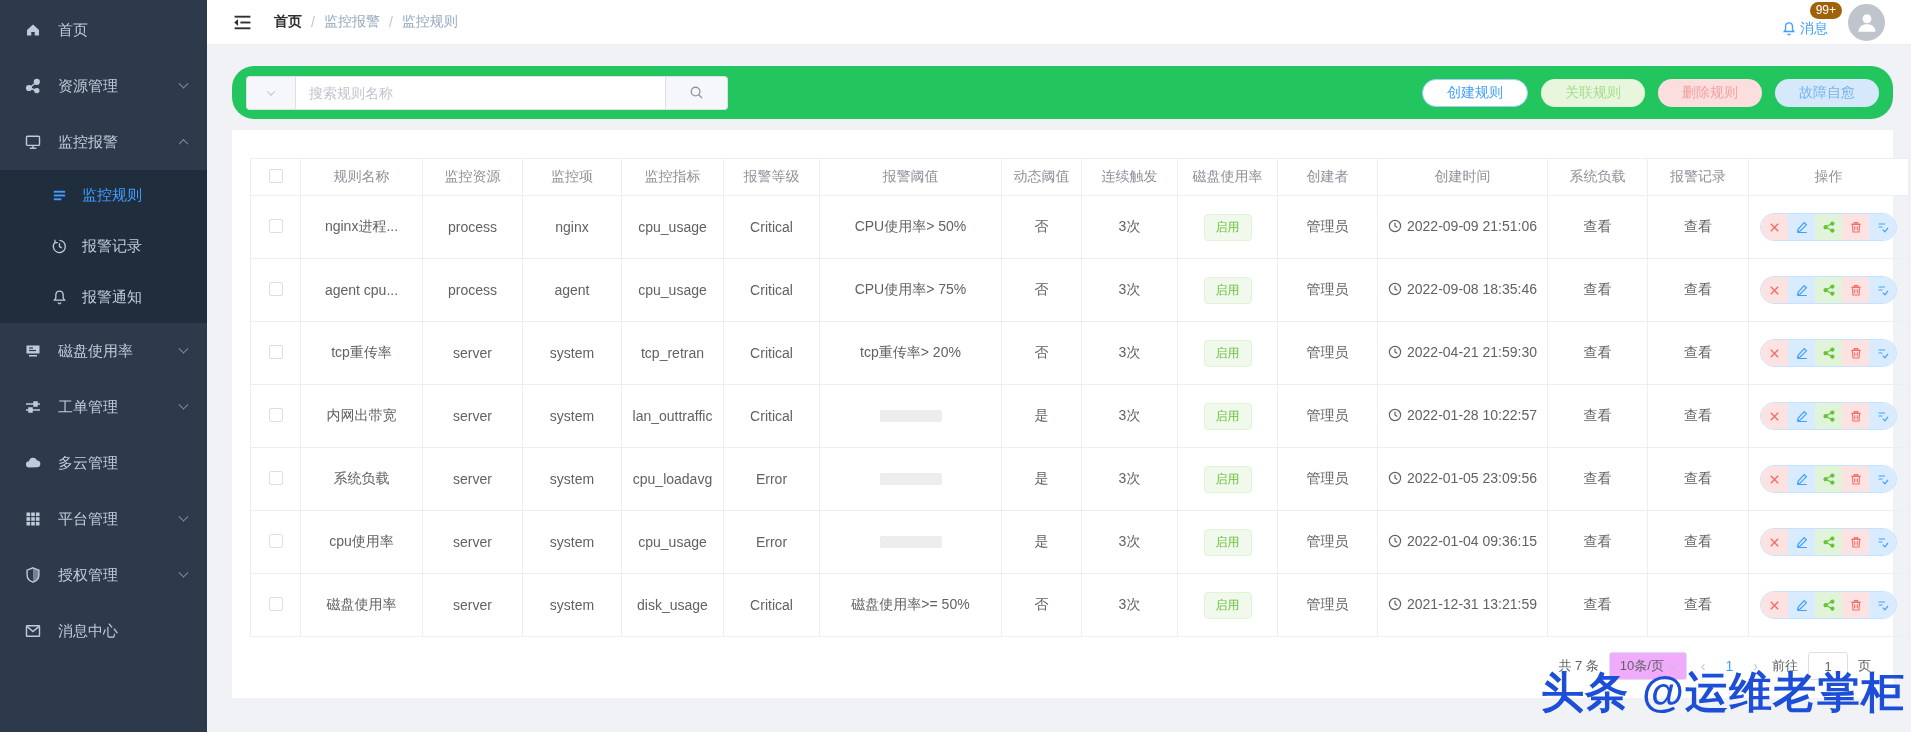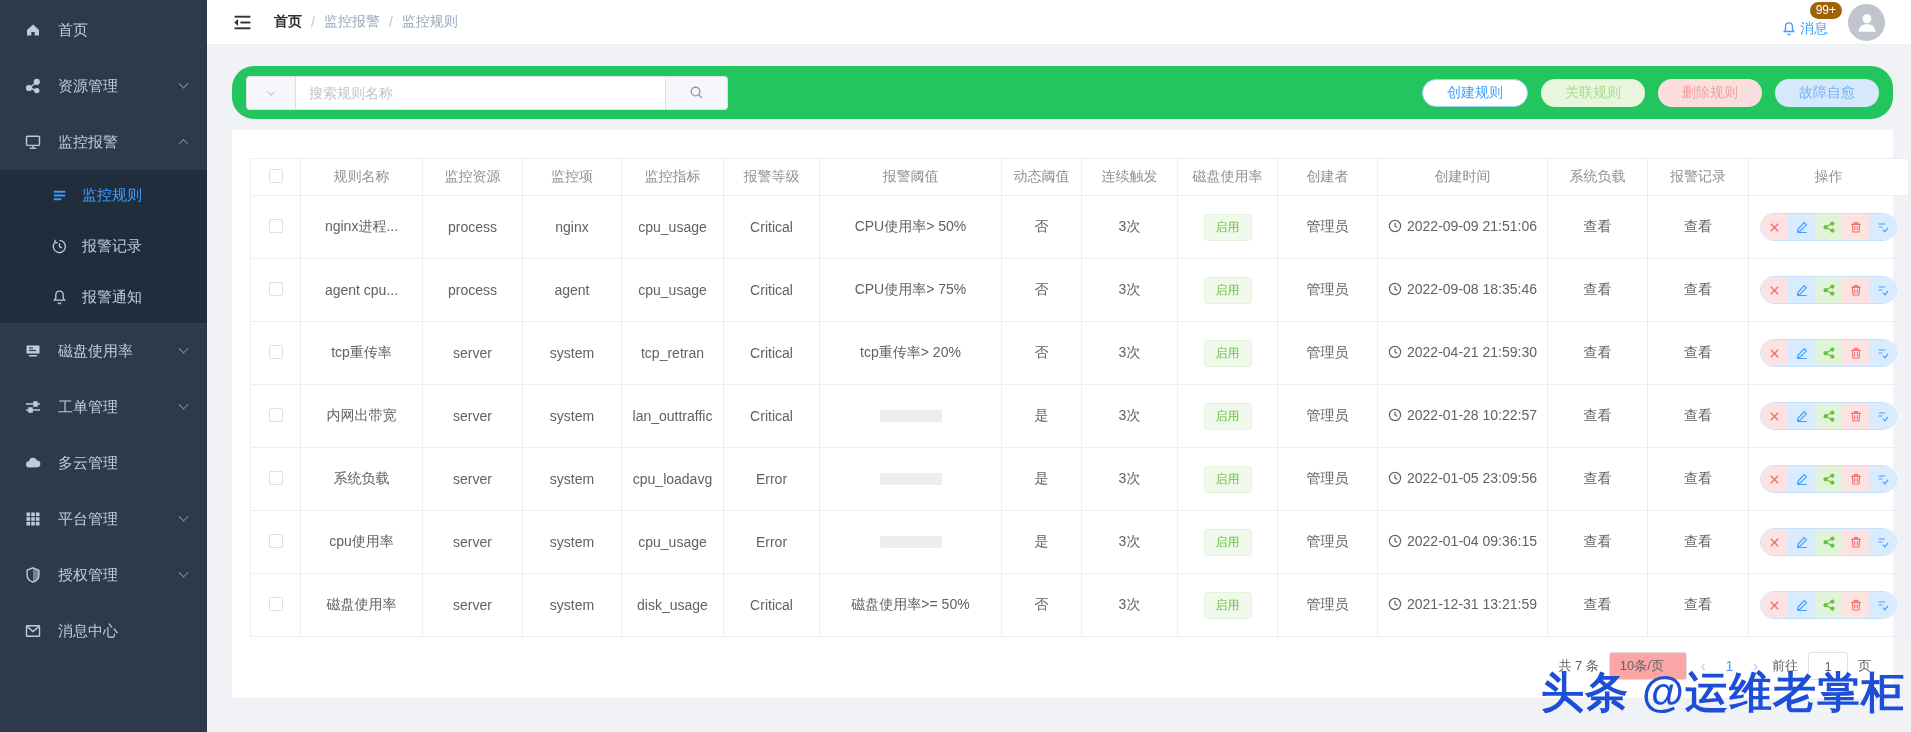--- a/index.html
+++ b/index.html
@@ -63,21 +63,21 @@
   .time-cell { display:inline-flex; align-items:center; gap:5px; white-space:nowrap; }
   .bar { display:none; width:62px; height:12px; background:#ededed; border-radius:2px; margin:0 auto; }
   .bar.show { display:block; }
   .view-link { cursor:pointer; }
   .ops { display:inline-flex; border-radius:14px; overflow:hidden; border:1px solid #c6e2ff; }
   .op { width:27px; height:26px; display:flex; align-items:center; justify-content:center; cursor:pointer; }
   .op-pink { background:#fde2e2; } .op-blue { background:#d9ecff; } .op-green { background:#e1f3d8; }
 
   
   .pager { display:flex; align-items:center; justify-content:flex-end; gap:10px; padding:15px 4px 6px; font-size:13px; color:#606266; }
-  .pg-size { width:78px; height:28px; border:1px solid #dcdfe6; border-radius:3px; display:flex; align-items:center; justify-content:center; gap:6px; color:#606266; cursor:pointer; background:#fca5a5; }
+  .pg-size { width:78px; height:28px; border:1px solid #dcdfe6; border-radius:3px; display:flex; align-items:center; justify-content:center; gap:6px; color:#606266; cursor:pointer; background:#f0abfc; }
   .pg-arrow { color:#c0c4cc; font-size:14px; padding:0 4px; cursor:pointer; background:none; border:none; }
   .pg-cur { color:#409eff; font-size:14px; padding:0 6px; cursor:pointer; }
   .pg-input { width:40px; height:28px; border:1px solid #dcdfe6; border-radius:3px; text-align:center; font-size:13px; color:#606266; outline:none; }
   .chev-sm { width:6px; height:6px; border-right:1.3px solid #c0c4cc; border-bottom:1.3px solid #c0c4cc; transform:rotate(45deg) translate(-1px,-1px); }
 
   .watermark { position:absolute; right:6px; bottom:10px; font-size:43px; font-weight:700; color:#1d4ed8; letter-spacing:1px; white-space:nowrap; pointer-events:none; }
 </style>
 </head>
 <body>
 

